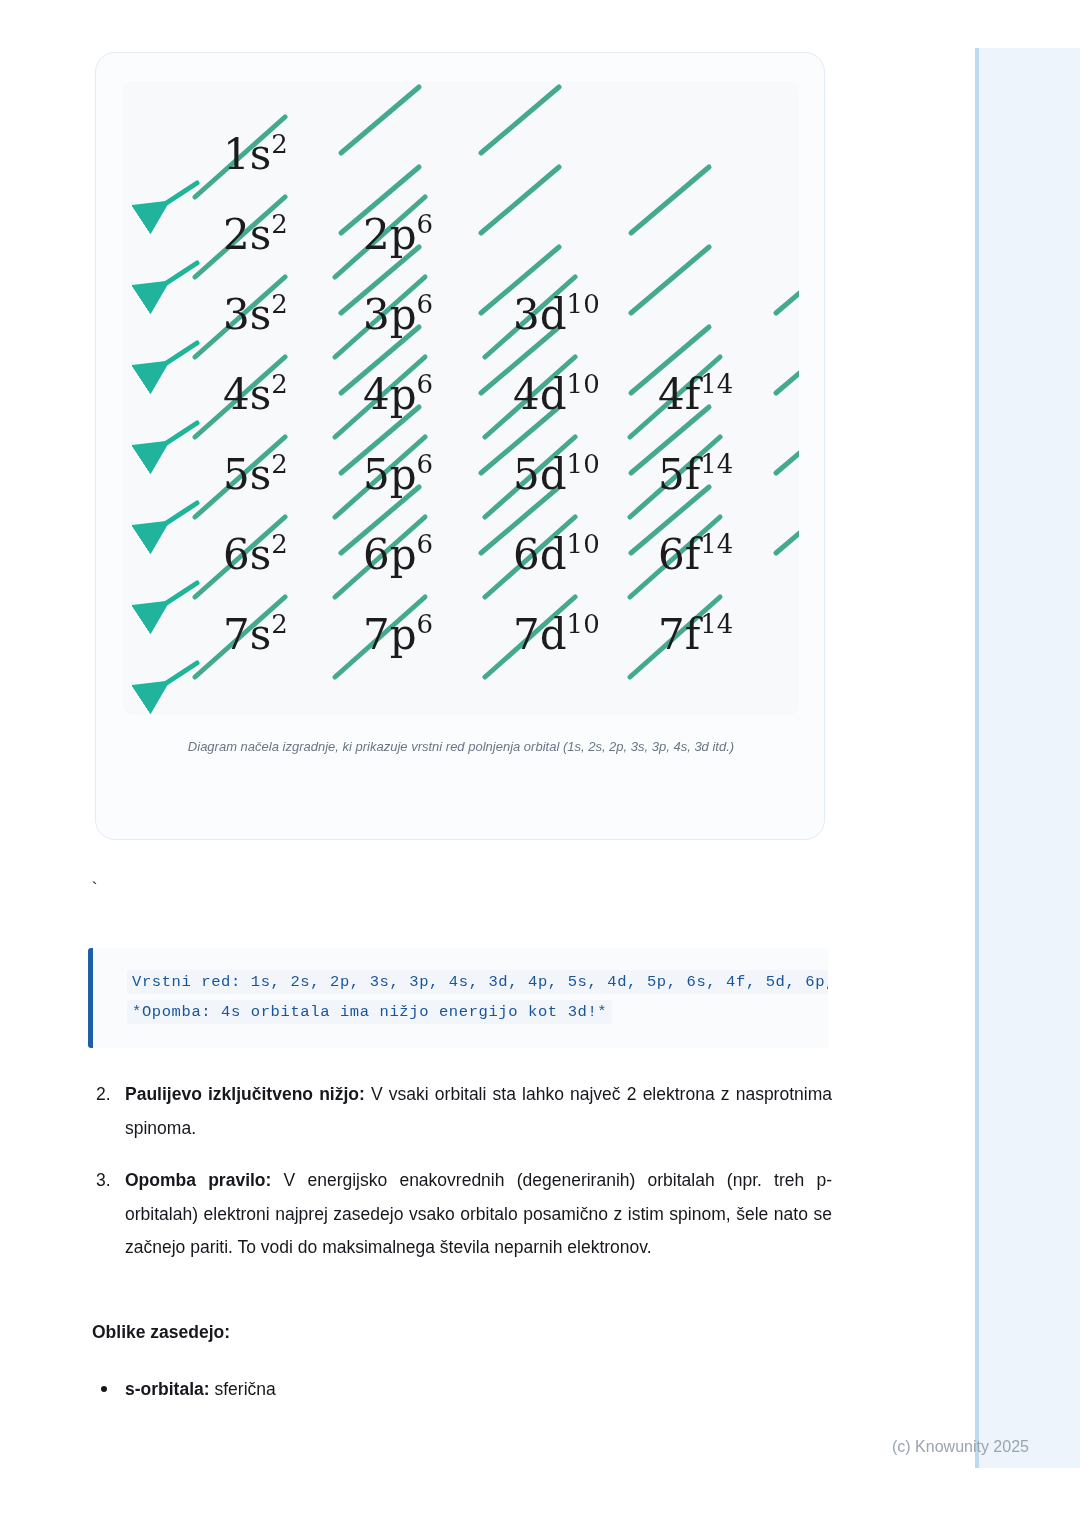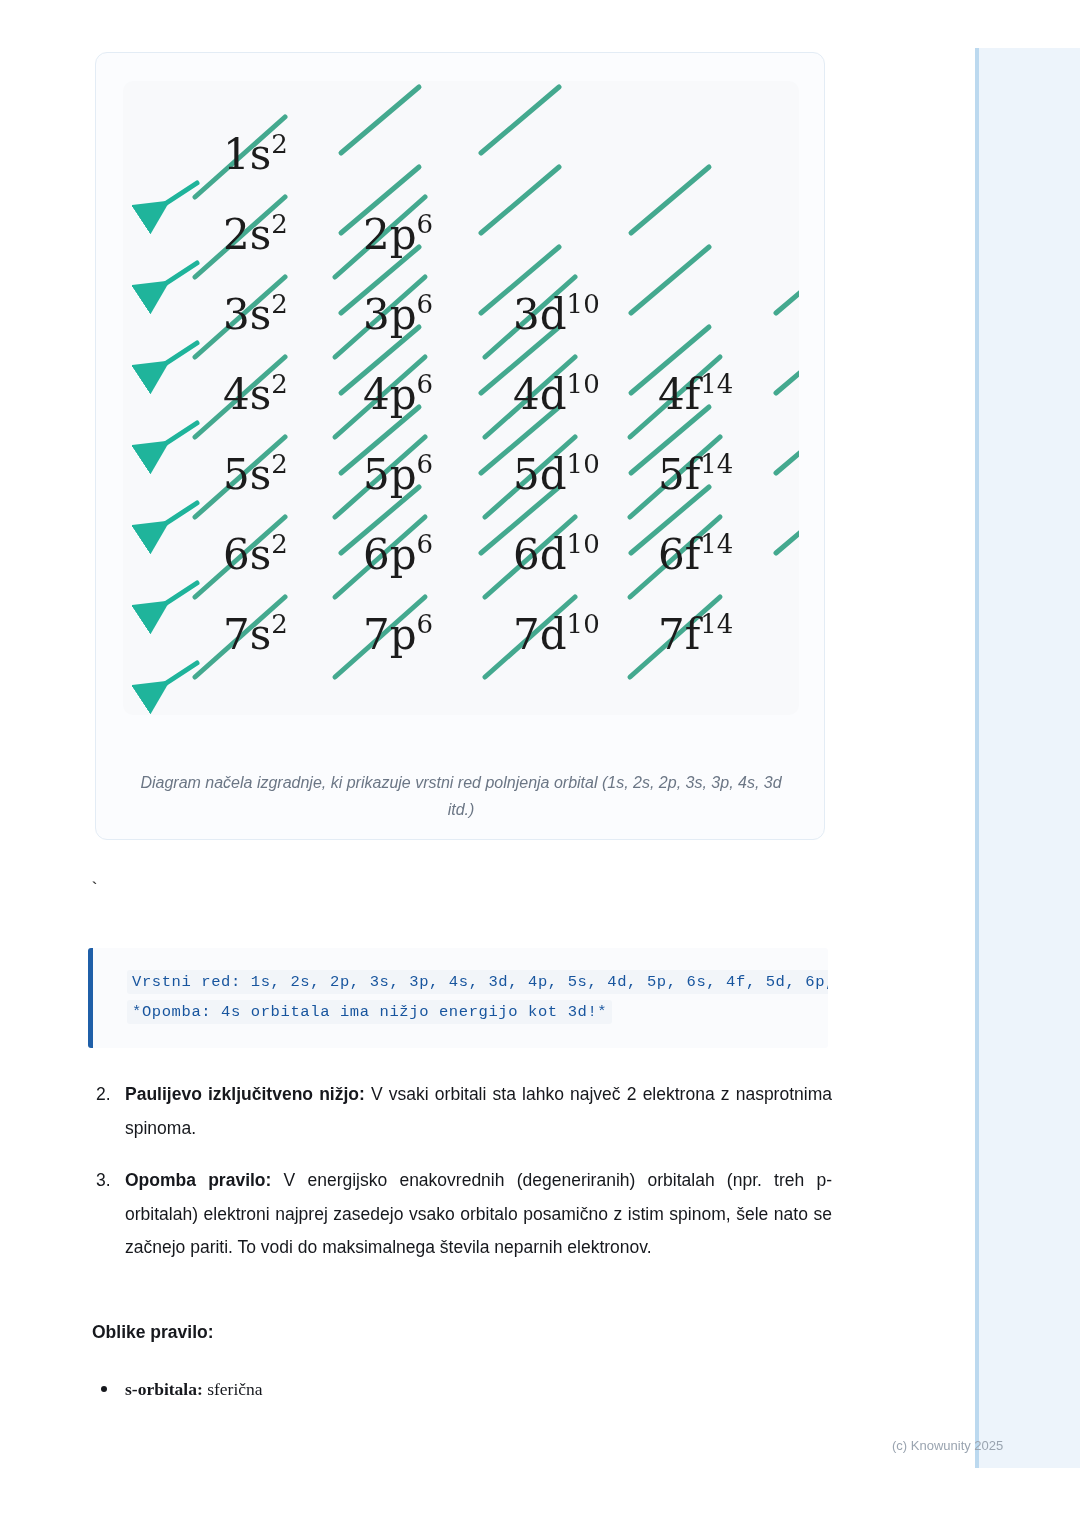--- a/index.html
+++ b/index.html
@@ -46,43 +46,43 @@
   
   .figure-card {
     position: absolute;
     left: 95px;
     top: 52px;
     width: 730px;
     height: 788px;
     box-sizing: border-box;
     background: #fbfcfe;
     border: 1px solid #e3ecf5;
-    border-radius: 12px;
+    border-radius: 20px;
   }
   .figure-panel {
     position: absolute;
     left: 27px;
     top: 28px;
     width: 676px;
     height: 634px;
     background: #f8f9fb;
     border-radius: 10px;
     overflow: hidden;
   }
   .figure-panel svg {
     display: block;
   }
   .figure-caption {
     position: absolute;
     left: 30px;
-    top: 716px;
+    top: 680px;
     width: 670px;
     text-align: center;
     font-style: italic;
-    font-size: 16px;
+    font-size: 13px;
     line-height: 27px;
     color: #6b7685;
   }
 
   
   .stray-tick {
     position: absolute;
     left: 89px;
     top: 880px;
     font-family: "Liberation Mono", monospace;
@@ -153,21 +153,20 @@
     font-weight: bold;
     color: #16181d;
   }
 
   
   .blist {
     position: absolute;
     left: 92px;
     top: 1373px;
     width: 740px;
-    font-family: Liberation Serif, serif;
   }
   .bitem {
     position: relative;
     padding-left: 33px;
     font-size: 17.5px;
     line-height: 33.5px;
     color: #16181d;
   }
   .bitem .dot {
     position: absolute;
@@ -178,21 +177,21 @@
     border-radius: 50%;
     background: #16181d;
   }
   .bitem b { font-weight: bold; }
 
   
   .watermark {
     position: absolute;
     left: 892px;
     top: 1438px;
-    font-size: 13px;
+    font-size: 16px;
     color: #9aa4b0;
     white-space: nowrap;
   }
 </style>
 </head>
 <body>
 
 <div class="right-strip"></div>
 <div class="right-strip-edge"></div>
 
@@ -302,21 +301,21 @@
     <div class="oitem">
       <span class="num">2.</span>
       <b>Paulijevo izključitveno nižjo:</b><span> V vsaki orbitali sta lahko največ 2 elektrona z nasprotnima spinoma.</span>
     </div>
     <div class="oitem">
       <span class="num">3.</span>
       <b>Opomba pravilo:</b><span> V energijsko enakovrednih (degeneriranih) orbitalah (npr. treh p-orbitalah) elektroni najprej zasedejo vsako orbitalo posamično z istim spinom, šele nato se začnejo pariti. To vodi do maksimalnega števila neparnih elektronov.</span>
     </div>
   </div>
 
-  <div class="section-head">Oblike pravilo:</div>
+  <div class="section-head">Oblike zasedejo:</div>
 
   <div class="blist">
     <div class="bitem">
       <span class="dot"></span>
       <b>s-orbitala:</b><span> sferična</span>
     </div>
   </div>
 
   <div class="watermark">(c) Knowunity 2025</div>
 

